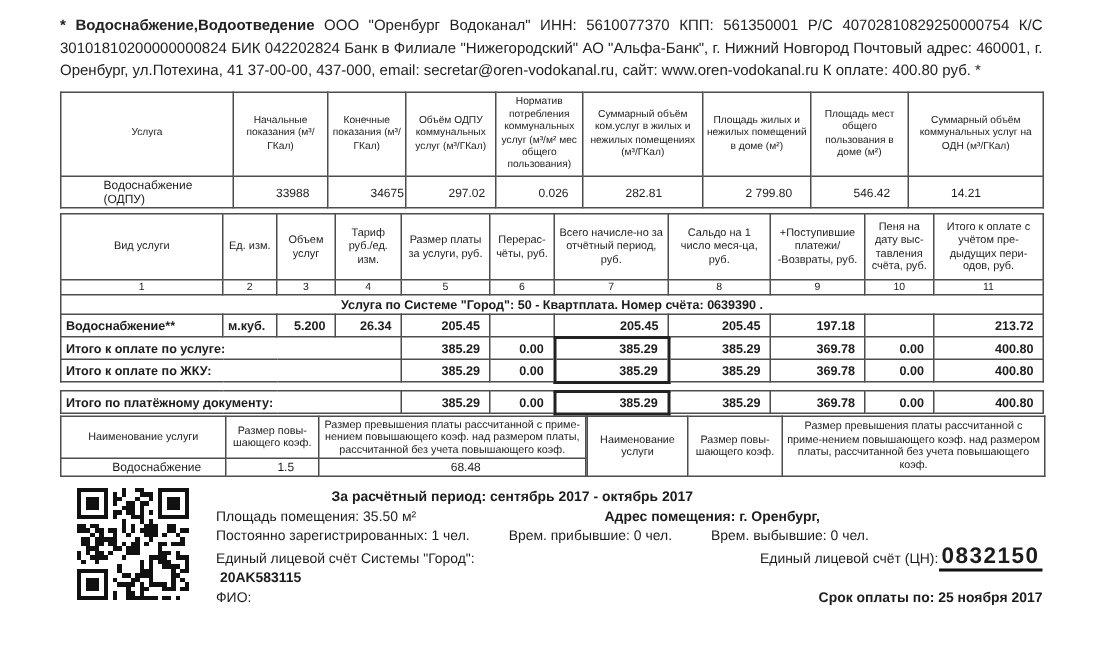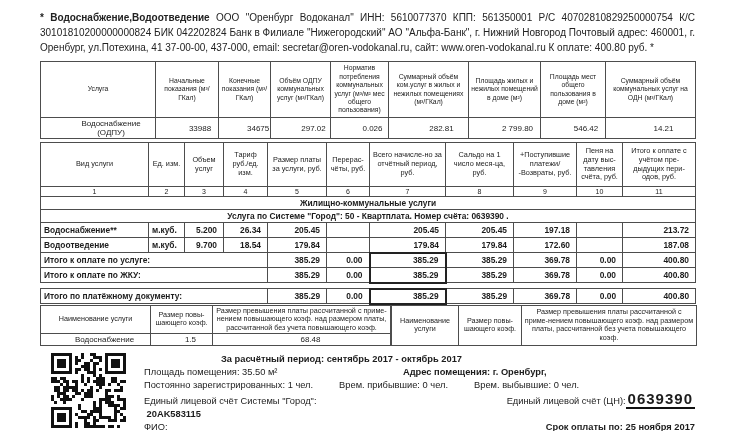--- a/index.html
+++ b/index.html
@@ -13,21 +13,21 @@
   
   .hdr { font-size: 10px; line-height: 1.5; text-align: justify; margin-bottom: 6px; color:#222; }
   .hdr .lead { font-weight: bold; }
 
   
   table { border-collapse: collapse; table-layout: fixed; width: 655px; }
   td, th { border: 1px solid #4d4d4d; padding: 1px 2px; overflow: hidden; vertical-align: middle; }
 
   
   .t1 th { font-weight: normal; font-size: 6.8px; line-height: 1.25; text-align: center; height: 56px; }
-  .t1 td { font-size: 8px; text-align: center; height: 13px; padding-left: 28px; }
+  .t1 td { font-size: 8px; height: 13px; padding-left: 28px; }
 
   
   .t2 { margin-top: 3px; }
   .t2 th { font-weight: normal; font-size: 7.3px; line-height: 1.2; text-align: center; height: 44px; }
   .t2 .nums td { font-size: 7px; text-align: center; height: 10px; padding: 0; }
   .t2 .band td { font-size: 8.4px; font-weight: bold; text-align: center; height: 12px; }
   .t2 .svc td, .t2 .tot td, .gt td { font-size: 8.4px; height: 15px; font-weight: bold; }
   .num { text-align: right; padding-right: 6px; }
   .lft { text-align: left; padding-left: 3px; }
   .bold { font-weight: bold; }
@@ -144,50 +144,34 @@
       <td>4</td>
       <td>5</td>
       <td>6</td>
       <td>7</td>
       <td>8</td>
       <td>9</td>
       <td>10</td>
       <td>11</td>
     </tr>
     <tr class="band">
-      <td colspan="11">Жилищно-коммунальные услуги</td>
-    </tr>
-    <tr class="band">
       <td colspan="11">Услуга по Системе "Город": 50 - Квартплата. Номер счёта: 0639390 .</td>
     </tr>
     <tr class="svc">
       <td class="lft">Водоснабжение**</td>
       <td class="lft">м.куб.</td>
       <td class="num">5.200</td>
       <td class="num">26.34</td>
       <td class="num">205.45</td>
       <td class="num"></td>
       <td class="num">205.45</td>
       <td class="num">205.45</td>
       <td class="num">197.18</td>
       <td class="num"></td>
       <td class="num">213.72</td>
-    </tr>
-    <tr class="svc">
-      <td class="lft">Водоотведение</td>
-      <td class="lft">м.куб.</td>
-      <td class="num">9.700</td>
-      <td class="num">18.54</td>
-      <td class="num">179.84</td>
-      <td class="num"></td>
-      <td class="num">179.84</td>
-      <td class="num">179.84</td>
-      <td class="num">172.60</td>
-      <td class="num"></td>
-      <td class="num">187.08</td>
     </tr>
     <tr class="tot">
       <td colspan="4" class="lft bold">Итого к оплате по услуге:</td>
       <td class="num">385.29</td>
       <td class="num">0.00</td>
       <td class="num hb hb-top">385.29</td>
       <td class="num">385.29</td>
       <td class="num">369.78</td>
       <td class="num">0.00</td>
       <td class="num bold">400.80</td>
@@ -508,21 +492,21 @@
         <span class="gap"></span>
         <span>Врем. прибывшие:</span>&nbsp;<span>0 чел.</span>
         <span class="gap"></span>
         <span>Врем. выбывшие:</span>&nbsp;<span>0 чел.</span>
       </div>
       <div class="fline">
         <span class="fl-l">
           <span>Единый лицевой счёт Системы "Город":</span>
         </span>
         <span class="fl-r ra">
-          <span>Единый лицевой счёт (ЦН):</span><span class="bignum">0639390</span>
+          <span>Единый лицевой счёт (ЦН):</span><span class="bignum">0832150</span>
         </span>
       </div>
       <div class="fline">
         &nbsp;<span class="bold">20AK583115</span>
       </div>
       <div class="fline">
         <span class="fl-l">
           <span>ФИО:</span>
         </span>
         <span class="fl-r ra bold">

